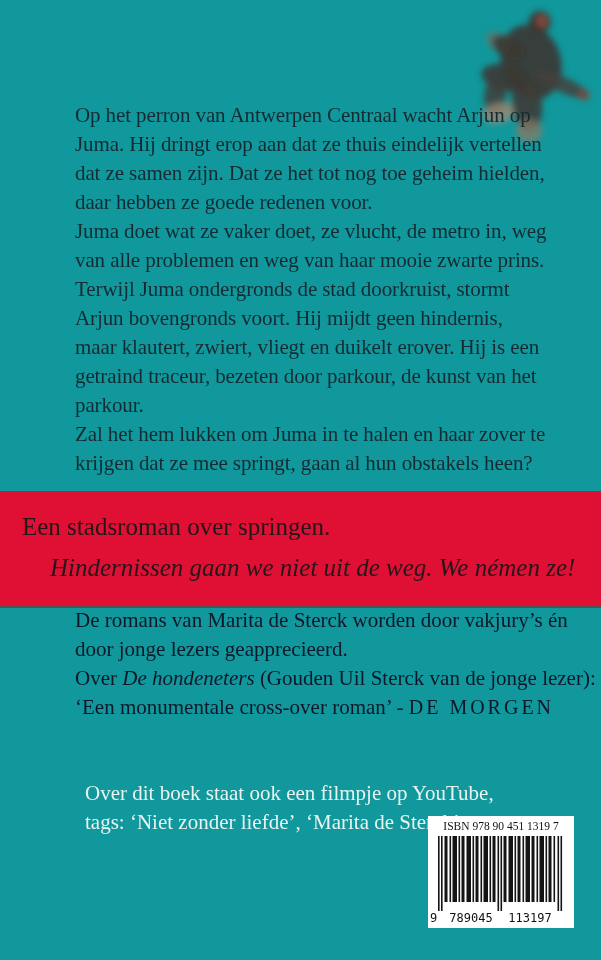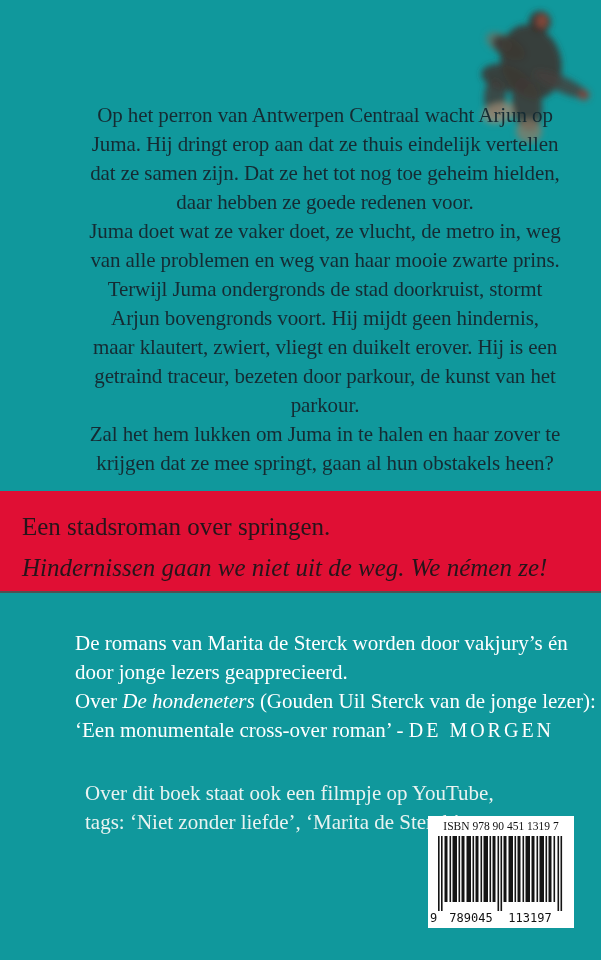--- a/index.html
+++ b/index.html
@@ -6,32 +6,32 @@
   html,body { width:601px; height:960px; }
   body {
     position:relative;
     background:#10989c;
     overflow:hidden;
     font-family:"Liberation Serif","DejaVu Serif",serif;
   }
   .figure-wrap { position:absolute; top:0; right:0; width:158px; height:145px; }
   .synopsis {
     position:absolute; left:75px; top:101px; width:500px;
-    font-size:21px; line-height:29px; color:#152b33; letter-spacing:-0.1px;text-align:center;
+    font-size:21px; line-height:29px; color:#152b33; letter-spacing:-0.1px;
   }
   .red-band {
-    position:absolute; left:0; top:491px; width:601px; height:102px;
+    position:absolute; left:0; top:491px; width:601px; height:117px;
     background:#e00f34; border-bottom:2px solid #515151;
     padding:15px 14px 0 22px;
     color:#26151a; font-size:25px; line-height:41px;
   }
-  .red-band .band-line-2 { font-style:italic; }
+  .red-band .band-line-2 { font-style:italic;margin-left:28px; }
   .reviews {
-    position:absolute; left:75px; top:629px; width:510px;
-    font-size:21px; line-height:29px; color:#ffffff;
+    position:absolute; left:75px; top:606px; width:510px;
+    font-size:21px; line-height:29px; color:#0f172a;
   }
   .reviews .book-title { font-style:italic; }
   .newspaper { font-size:20px; letter-spacing:3px; }
   .youtube {
     position:absolute; left:75px; top:779px; width:400px;
     font-size:21px; line-height:29px; color:#e9f3f1;margin-left:10px;
   }
   .barcode-wrap { position:absolute; left:428px; top:816px; width:118px; height:112px; }
   .line { white-space:nowrap; }
 </style>

